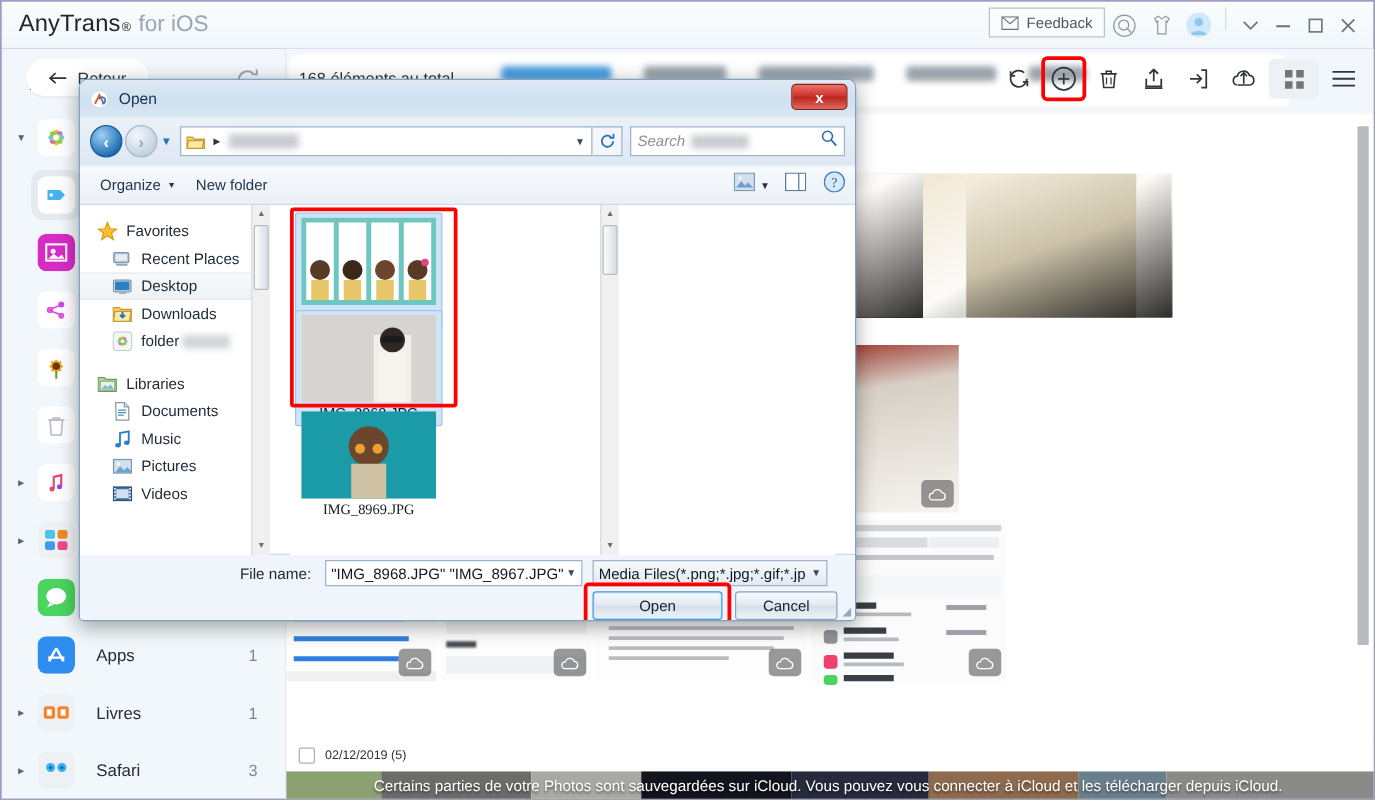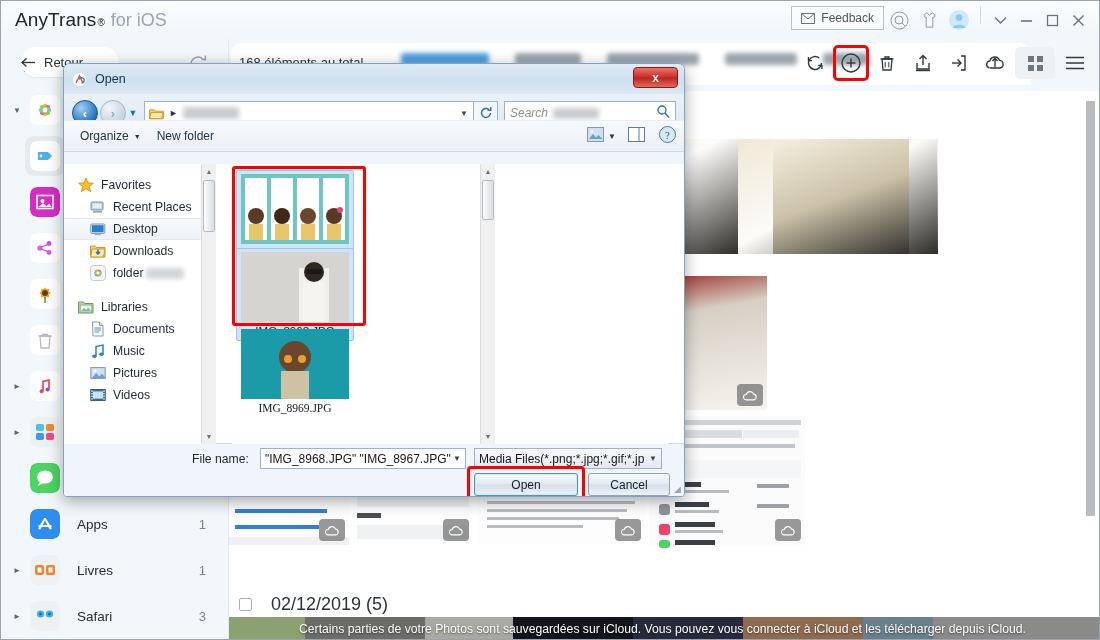--- a/index.html
+++ b/index.html
@@ -58,21 +58,21 @@
 
   
   .main { position: absolute; left: 228px; top: 38px; width: 870px; height: 601px; background:#ffffff; }
   .mainhead {
     position: relative; height: 52px; background:#f2f7fb;
     display:flex; align-items:center;
   }
   .retour {
     position:absolute; left:-208px; top:8px; width:98px; height:30px;
     background:#ffffff; border-radius:16px; display:flex; align-items:center;
-    gap:8px; font-size:13px; color:#2b3238; cursor:pointer;
+    justify-content:center; gap:8px; font-size:13px; color:#2b3238; cursor:pointer;
     box-shadow: 0 1px 2px rgba(0,0,0,.07);
   }
   .refresh-main { position:absolute; left:-42px; top:14px; width:22px;height:22px; cursor:pointer; }
   .head-pill {
     position:absolute; left:2px; top:4px; width: 800px; height: 42px;
     background:#ffffff; border-radius: 10px 10px 0 0;
   }
   .total-text { position:absolute; left:8px; top:12px; font-size:13px; color:#2b3238; }
   .blurtabs { position:absolute; left:170px; top:10px; display:flex; gap:26px; }
   .bt { height:12px; border-radius:3px; filter: blur(2.6px); }
@@ -90,21 +90,21 @@
     position:absolute; right:4px; bottom:4px; width:26px; height:22px;
     background: rgba(90,90,90,.62); border-radius:4px;
     display:flex; align-items:center; justify-content:center;
   }
   .scrollbar { position:absolute; right:4px; top:10px; width:9px; height:470px; }
   .scroll-thumb { position:absolute; top:0; width:9px; height:415px; background:#b8bcc0; border-radius:1px; }
 
   
   .date-row { position:absolute; left:0; top:552px; width:870px; height:26px; display:flex; align-items:center; padding-left:10px; background:#fff; }
   .cbox { width:13px;height:13px;border:1px solid #a8b1b9;border-radius:2px;background:#fff; cursor:pointer;}
-  .date-lbl { font-size:18px; color:#2b3238; margin-left:19px; }
+  .date-lbl { font-size:10px; color:#2b3238; margin-left:8px; }
 
   .banner { position:absolute; left:0; top:578px; width:870px; height:42px; overflow:hidden; }
   .banner-strip { position:absolute; inset:0; display:flex; }
   .banner-text {
     position:absolute; left:70px; top:4px; width:800px;
     font-size:12.2px; color:#ffffff; line-height:17px; text-shadow:0 1px 2px rgba(0,0,0,.5);
   }
   .banner-link { display:inline-block; text-decoration:underline; color:#ffffff; cursor:pointer; }
 
   
@@ -150,21 +150,21 @@
   .refresh-btn { width:24px;height:24px;border:1px solid #9bb4cc;border-left:none;background:#f3f7fb;display:flex;align-items:center;justify-content:center;cursor:pointer;}
   .searchbox {
     width:172px; height:24px; background:#fff; border:1px solid #9bb4cc; margin-left:6px;
     display:flex; align-items:center; padding:0 5px; gap:5px; position:relative;
   }
   .search-ph { font-size:12px; color:#8a8f95; font-style:italic; }
   .search-blur { height:11px; width:46px; background:#c9ccd0; border-radius:2px; filter: blur(2.4px); }
   .search-ic { position:absolute; right:5px; color:#2a6fb0; }
 
   .dlg-cmdbar {
-    position:absolute; left:0; top:56px; width:620px; height:32px;
+    position:absolute; left:0; top:68px; width:620px; height:32px;
     background: linear-gradient(180deg,#f7fafd 0%, #eaf0f7 100%);
     border-bottom:1px solid #cfdae6; border-top:1px solid #e7eef5;
     display:flex; align-items:center; padding:0 8px;
   }
   .cmd-item { font-size:12px; color:#21364d; cursor:pointer; padding:0 8px; display:flex; align-items:center; gap:5px;}
   .cmd-right { margin-left:auto; display:flex; align-items:center; gap:4px; }
 
   .dlg-body { position:absolute; left:0; top:100px; width:620px; height:280px; background:#fff; border-bottom:1px solid #cfdae6;}
   .dlg-side { position:absolute; left:0; top:0; width:152px; height:280px; background:#fff; }
   .side-item { display:flex; align-items:center; height:22px; font-size:12.2px; color:#1f2933; padding-left:14px; cursor:pointer; }

